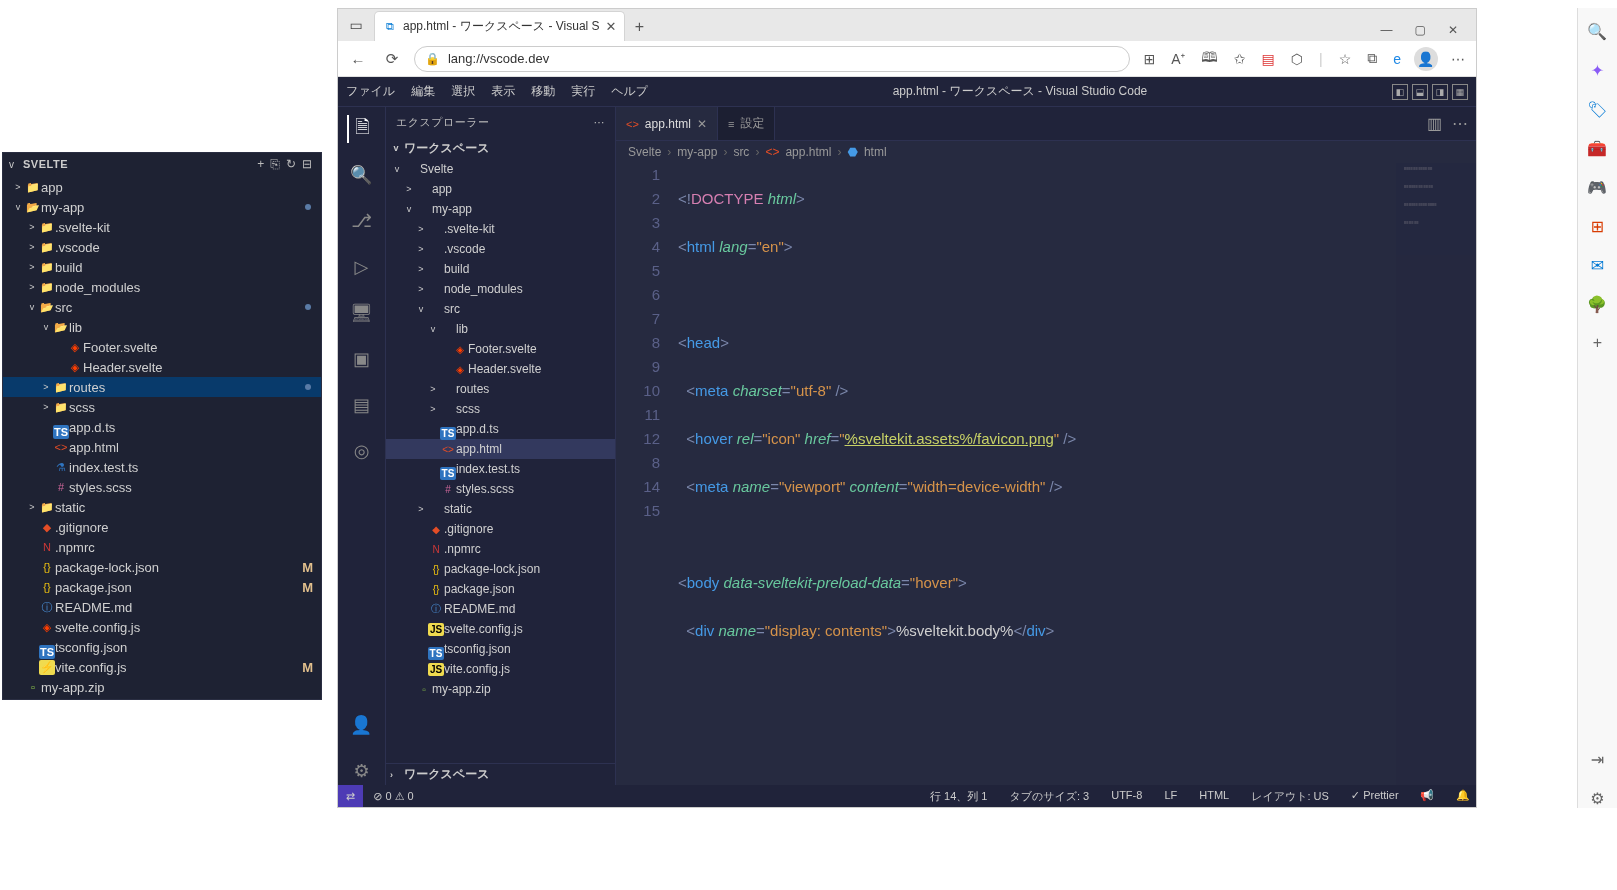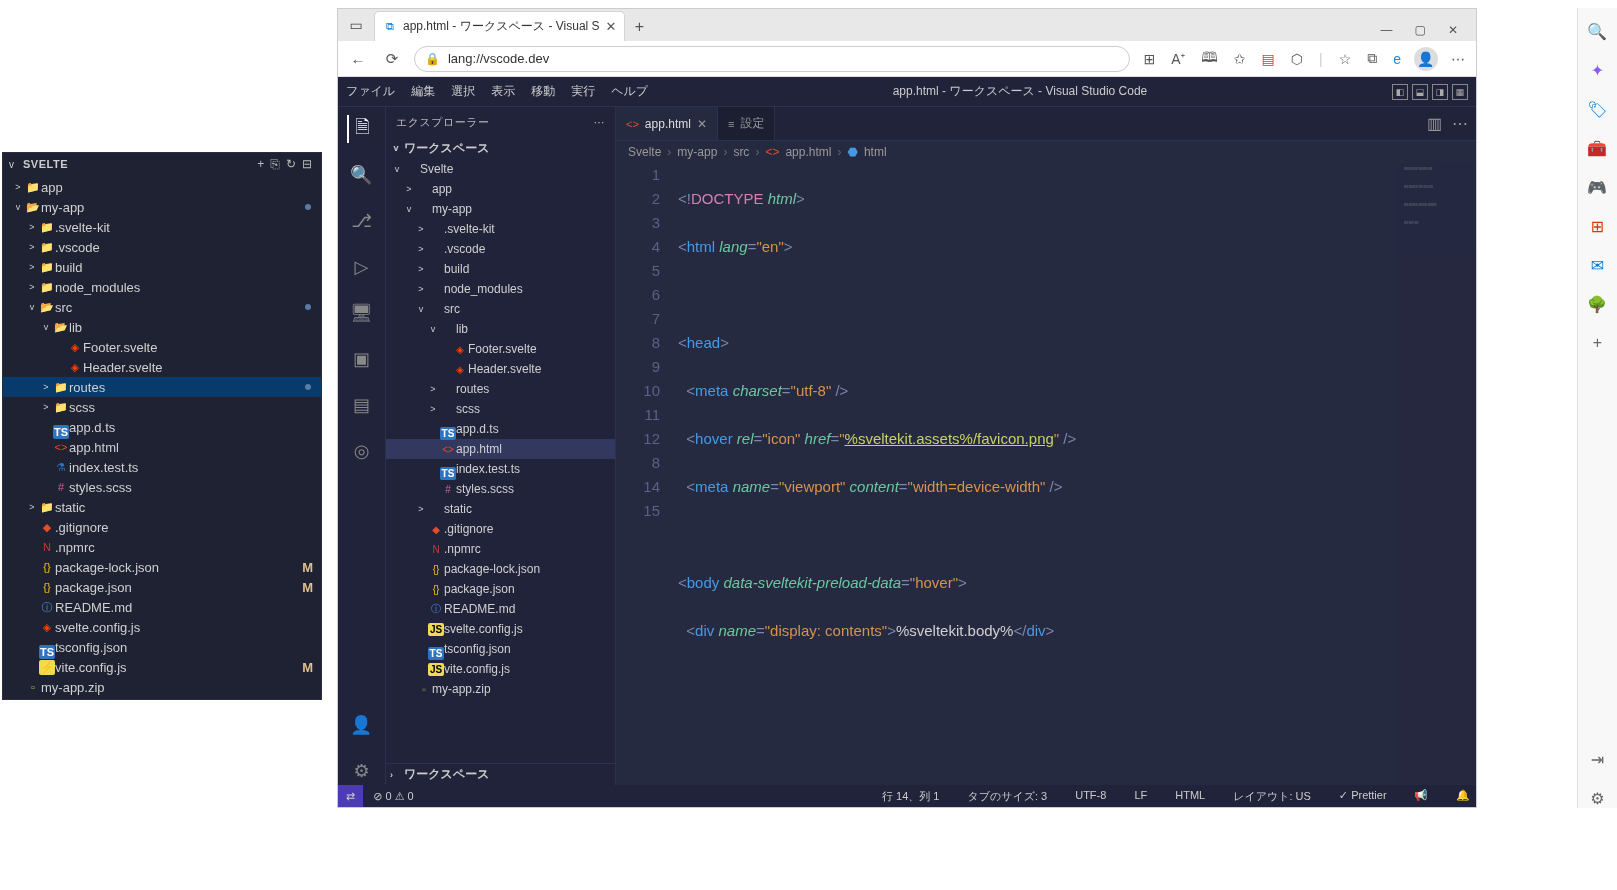--- a/index.html
+++ b/index.html
@@ -105,21 +105,21 @@
 .t-doctype{color:#d67fb1;}
 .t-attr{color:#69c99e;font-style:italic;}
 .t-str{color:#d6934a;}
 .t-plain{color:#d0d0d0;}
 .t-link{color:#c7d166;text-decoration:underline;}
 
 
 .vs-status{height:22px;background:#20233a;display:flex;align-items:center;color:#ccc;font-size:11px;padding:0 6px;gap:14px;}
 .vs-status .sleft{display:flex;gap:10px;align-items:center;}
 .vs-status .remote{background:#4d3bb5;height:22px;display:flex;align-items:center;padding:0 8px;margin-left:-6px;cursor:pointer;}
-.vs-status .sright{margin-left:auto;display:flex;gap:28px;}
+.vs-status .sright{margin-left:auto;display:flex;gap:22px;}
 .vs-status .sit{cursor:pointer;}
 
 
 .edge-side{position:absolute;right:0;top:8px;width:40px;height:800px;background:#f8f8f8;border-left:1px solid #ddd;display:flex;flex-direction:column;align-items:center;padding-top:14px;gap:20px;}
 .edge-side span{font-size:16px;cursor:pointer;}
 .edge-side .espace{flex:1;}
 </style>
 </head>
 <body>
 

